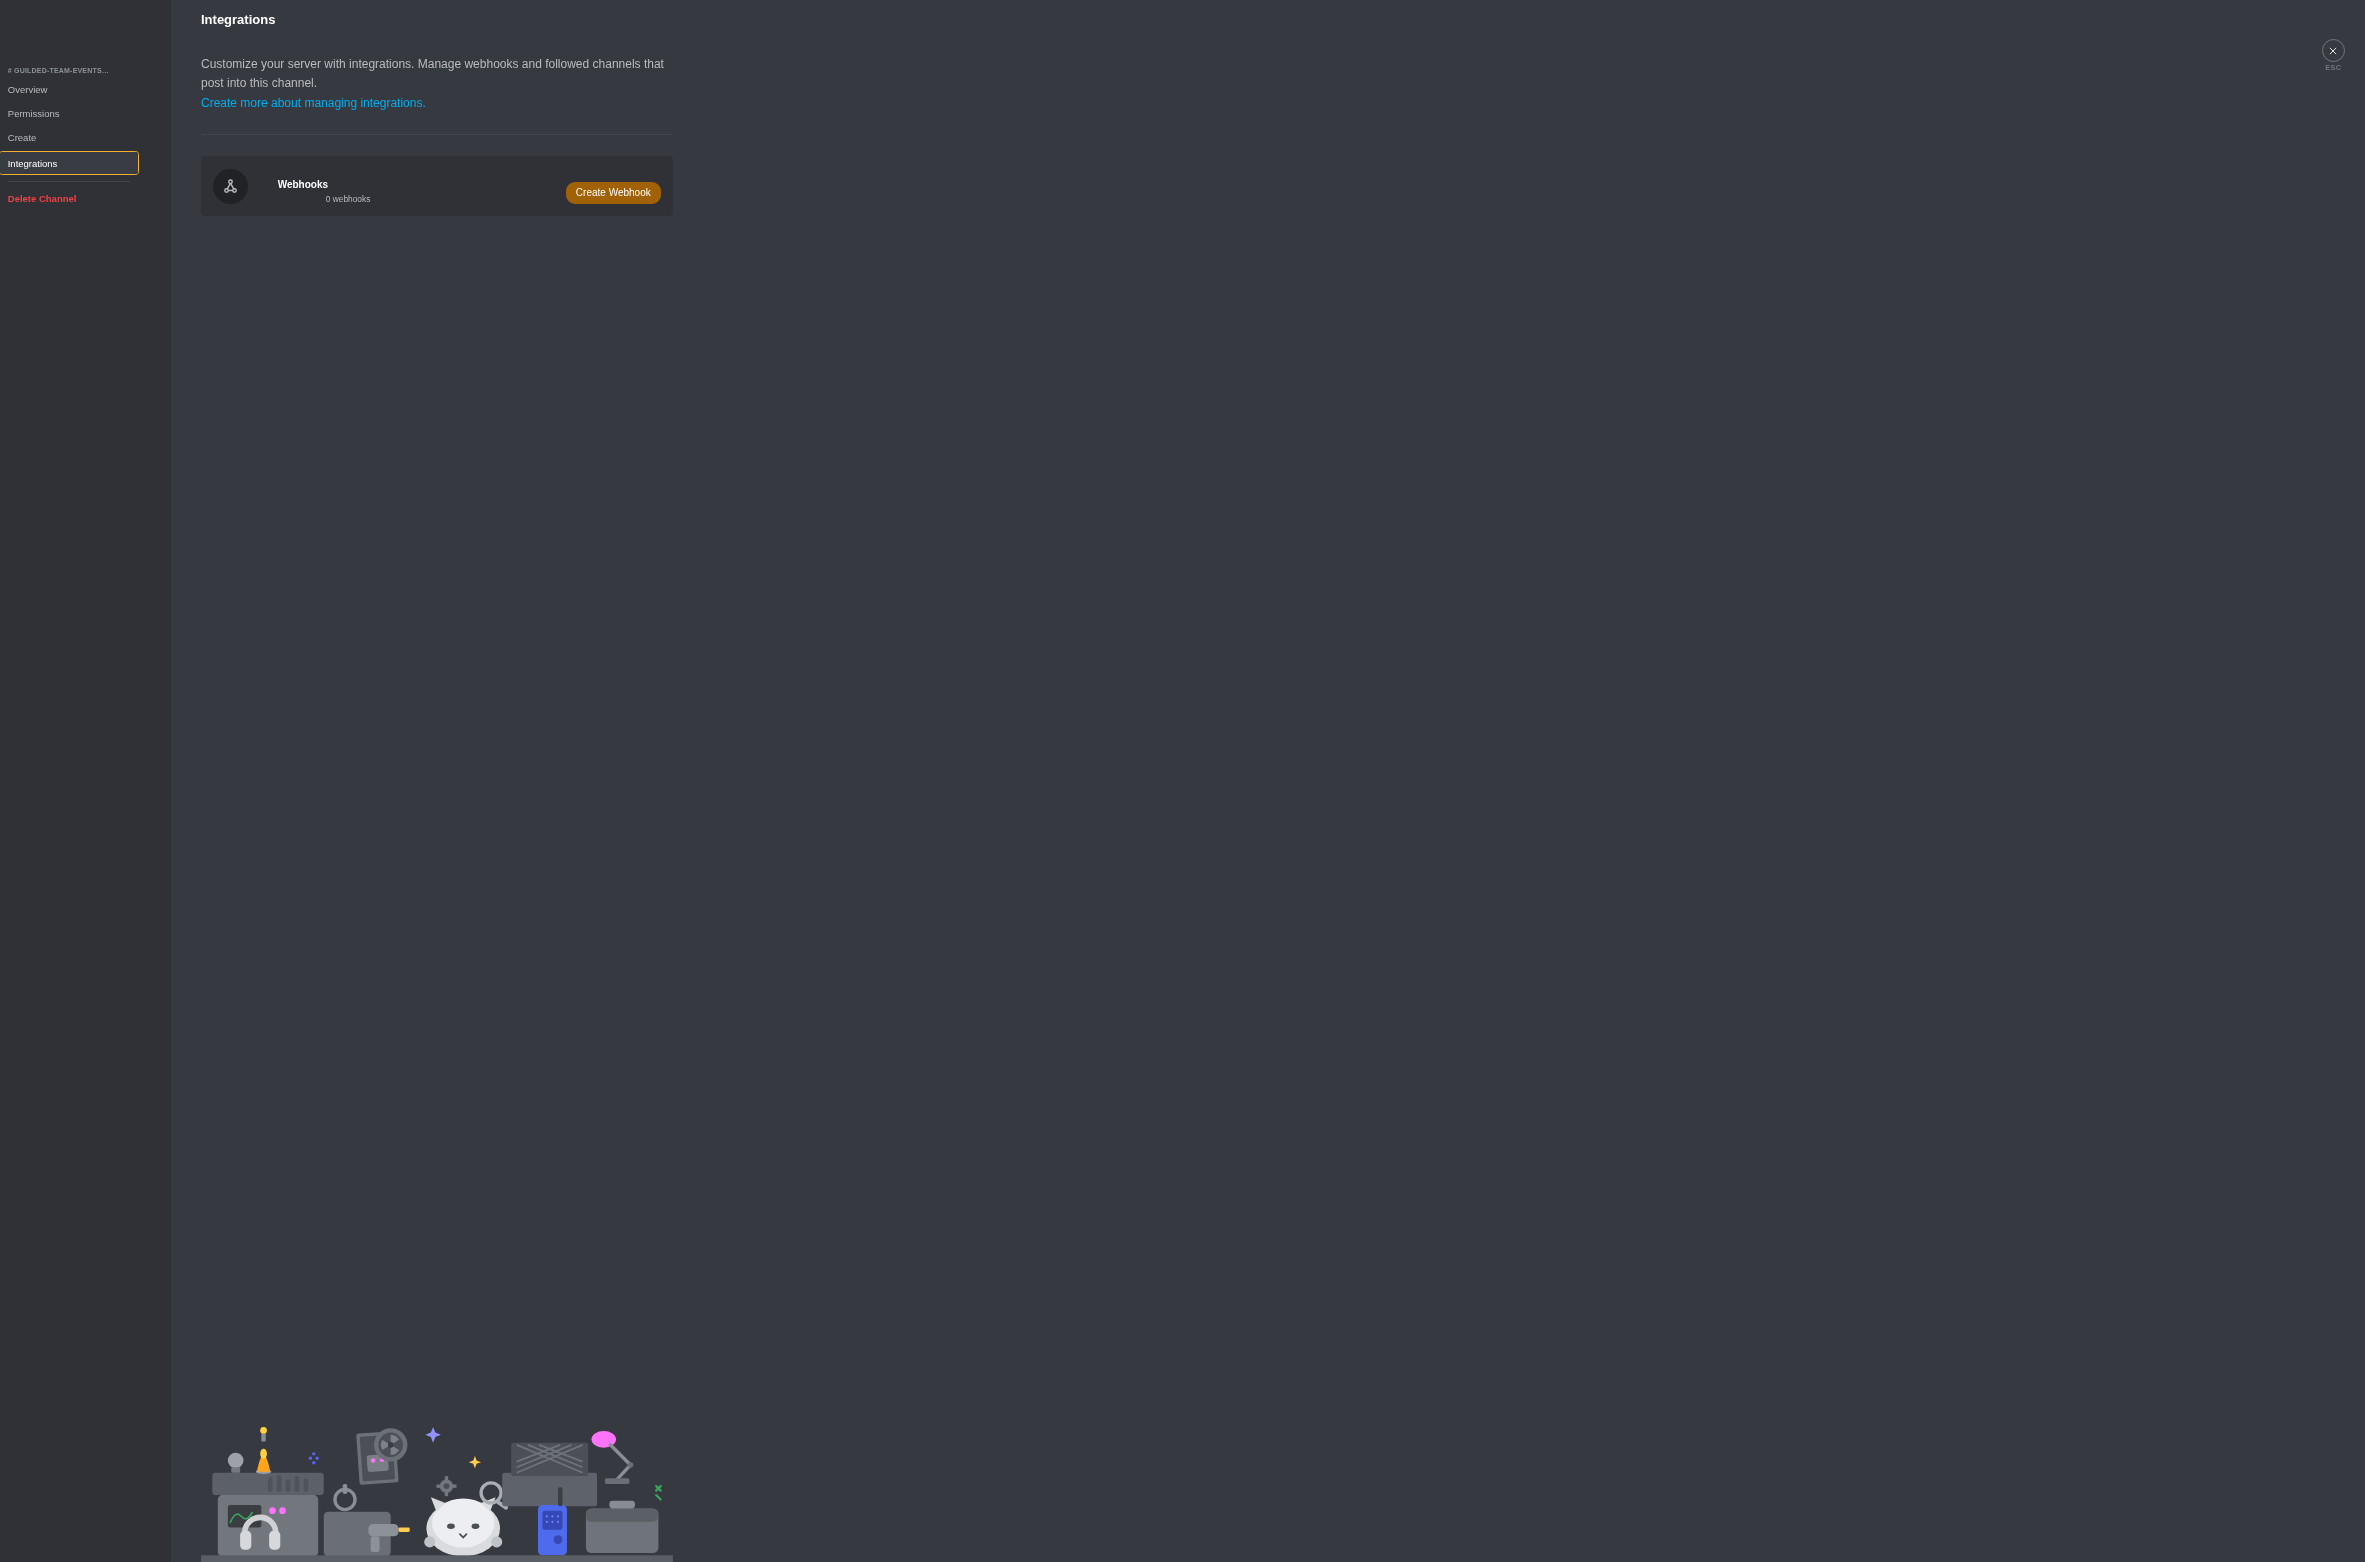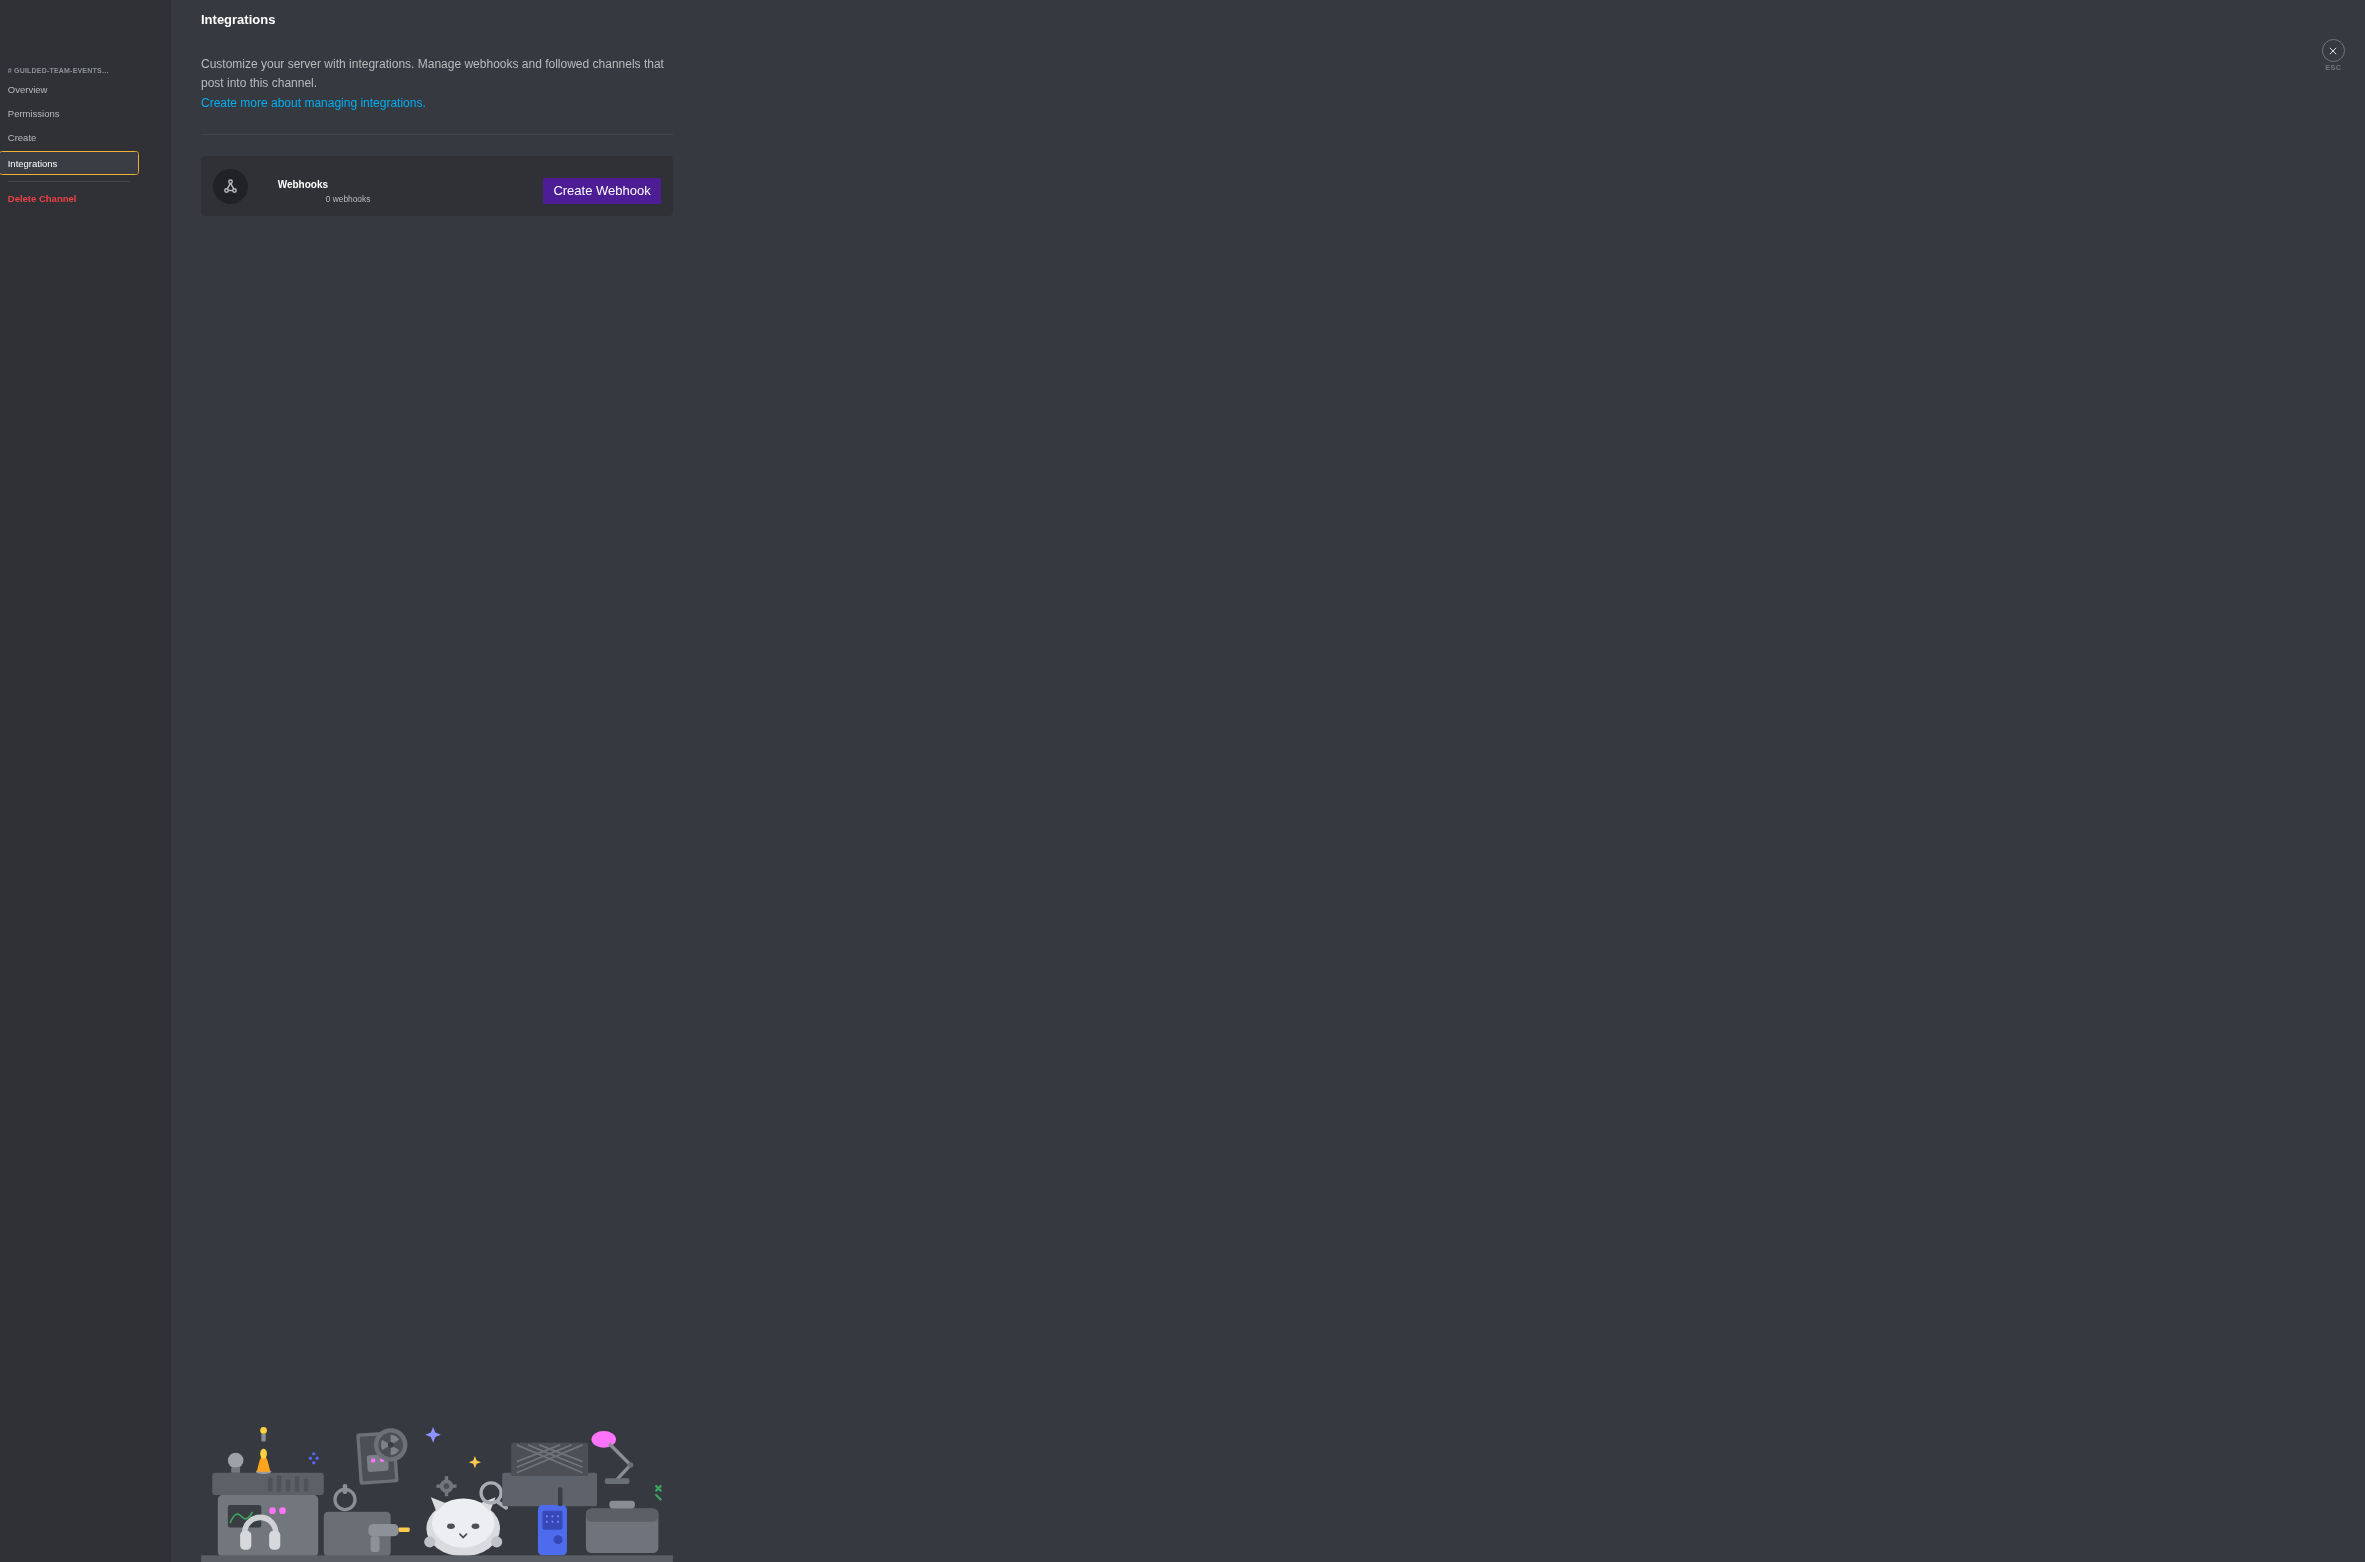--- a/index.html
+++ b/index.html
@@ -114,26 +114,26 @@
     display: flex;
     align-items: center;
     justify-content: center;
     flex: 0 0 35px;
     margin-right: 13.4px;
   }
   .card-text { flex: 1 1 auto; }
   .card-title { font-size: 10px; font-weight: 600; color: #ffffff; margin-bottom: 3.3px; }
   .card-sub { font-size: 8.4px; color: #b9bbbe; margin-left: 48px; }
   .card-btn {
-    background: #4c1d95;
+    background: #a16207;
     color: #ffffff;
     border: none;
-    border-radius: 1px;
+    border-radius: 9px;
     padding: 5.6px 10px;
-    font-size: 13px;
+    font-size: 10px;
     font-weight: 500;
     cursor: pointer;
   }
 
   
   .close-wrap {
     position: absolute;
     top: 39px;
     right: 20px;
     display: flex;

